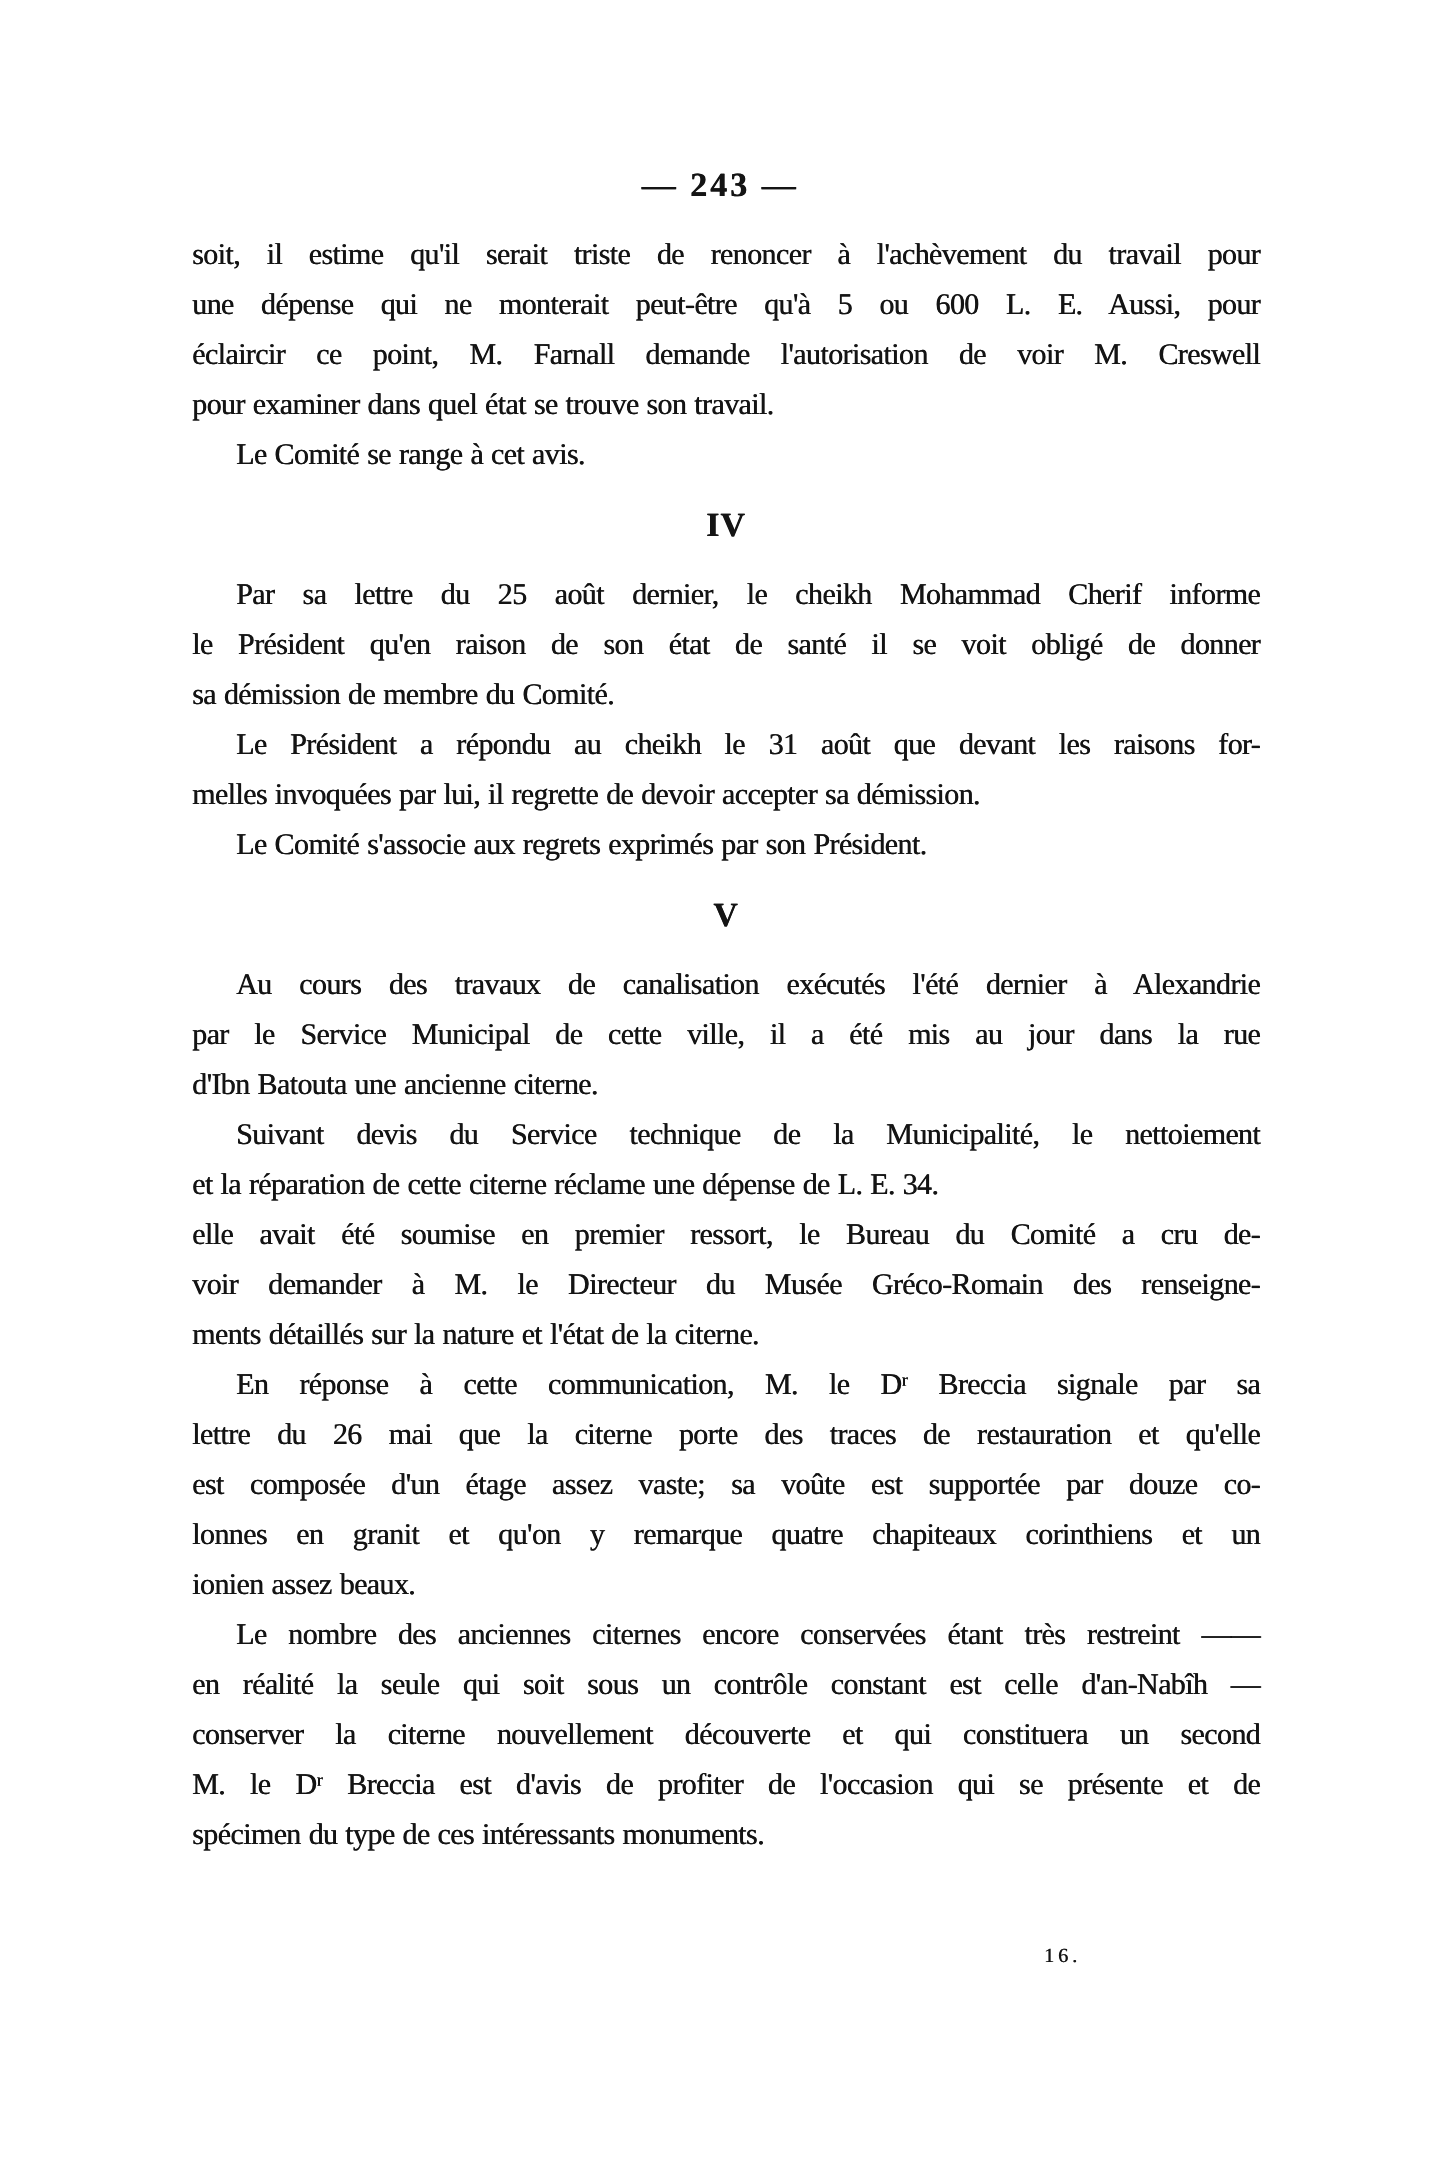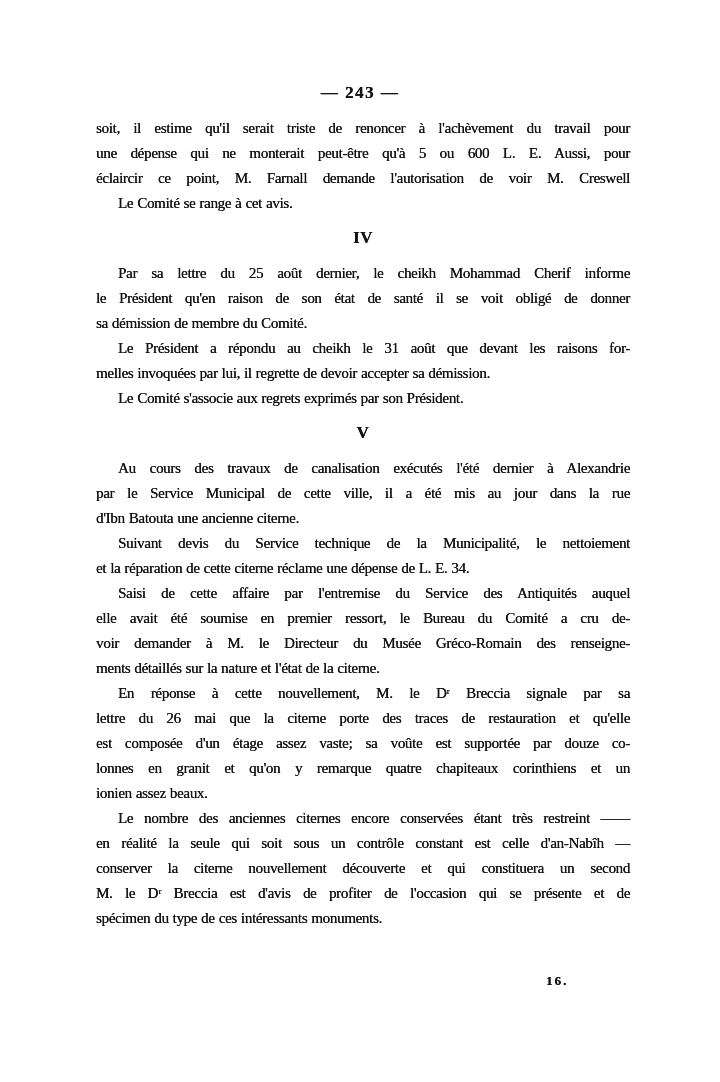--- a/index.html
+++ b/index.html
@@ -56,42 +56,43 @@
     font-weight: bold;
     font-size: 17px;
     line-height: 25px;
     margin-top: 9px;
     margin-bottom: 11px;
     letter-spacing: 0.5px;
     text-shadow: 0.2px 0 0 currentColor;
   }
   .signature-mark {
     position: absolute;
-    left: 546px;
+    left: 522px;
     top: 973px;
-    font-size: 13px;
-    font-weight: bold;
+    font-size: 10px;
+    font-weight: normal;
     letter-spacing: 2px;
     text-shadow: 0.2px 0 0 currentColor;
   }
 </style>
 </head>
 <body>
 
 <div class="page">
 
   <div class="page-header">— 243 —</div>
 
   <div class="content">
 
     <div>
         <div class="para">
           <div class="line justify">soit, il estime qu'il serait triste de renoncer à l'achèvement du travail pour</div>
           <div class="line justify">une dépense qui ne monterait peut-être qu'à 5 ou 600 L. E. Aussi, pour</div>
           <div class="line justify">éclaircir ce point, M. Farnall demande l'autorisation de voir M. Creswell</div>
+          <div class="line">pour examiner dans quel état se trouve son travail.</div>
         </div>
         <div class="para">
           <div class="line indent">Le Comité se range à cet avis.</div>
         </div>
       </div>
 
     <div>
       <div class="section-heading">IV</div>
       <div>
           <div class="para">
@@ -115,27 +116,26 @@
           <div class="para">
             <div class="line justify indent">Au cours des travaux de canalisation exécutés l'été dernier à Alexandrie</div>
             <div class="line justify">par le Service Municipal de cette ville, il a été mis au jour dans la rue</div>
             <div class="line">d'Ibn Batouta une ancienne citerne.</div>
           </div>
           <div class="para">
             <div class="line justify indent">Suivant devis du Service technique de la Municipalité, le nettoiement</div>
             <div class="line">et la réparation de cette citerne réclame une dépense de L. E. 34.</div>
           </div>
           <div class="para">
-            <div class="line justify indent">Saisi de cette affaire par l'entremise du Service des Antiquités auquel</div>
             <div class="line justify">elle avait été soumise en premier ressort, le Bureau du Comité a cru de-</div>
             <div class="line justify">voir demander à M. le Directeur du Musée Gréco-Romain des renseigne-</div>
             <div class="line">ments détaillés sur la nature et l'état de la citerne.</div>
           </div>
           <div class="para">
-            <div class="line justify indent">En réponse à cette nouvellement, M. le Dʳ Breccia signale par sa</div>
+            <div class="line justify indent">En réponse à cette communication, M. le Dʳ Breccia signale par sa</div>
             <div class="line justify">lettre du 26 mai que la citerne porte des traces de restauration et qu'elle</div>
             <div class="line justify">est composée d'un étage assez vaste; sa voûte est supportée par douze co-</div>
             <div class="line justify">lonnes en granit et qu'on y remarque quatre chapiteaux corinthiens et un</div>
             <div class="line">ionien assez beaux.</div>
           </div>
           <div class="para">
             <div class="line justify indent">Le nombre des anciennes citernes encore conservées étant très restreint ——</div>
             <div class="line justify">en réalité la seule qui soit sous un contrôle constant est celle d'an-Nabîh —</div>
             <div class="line justify">conserver la citerne nouvellement découverte et qui constituera un second</div>
             <div class="line justify">M. le Dʳ Breccia est d'avis de profiter de l'occasion qui se présente et de</div>

